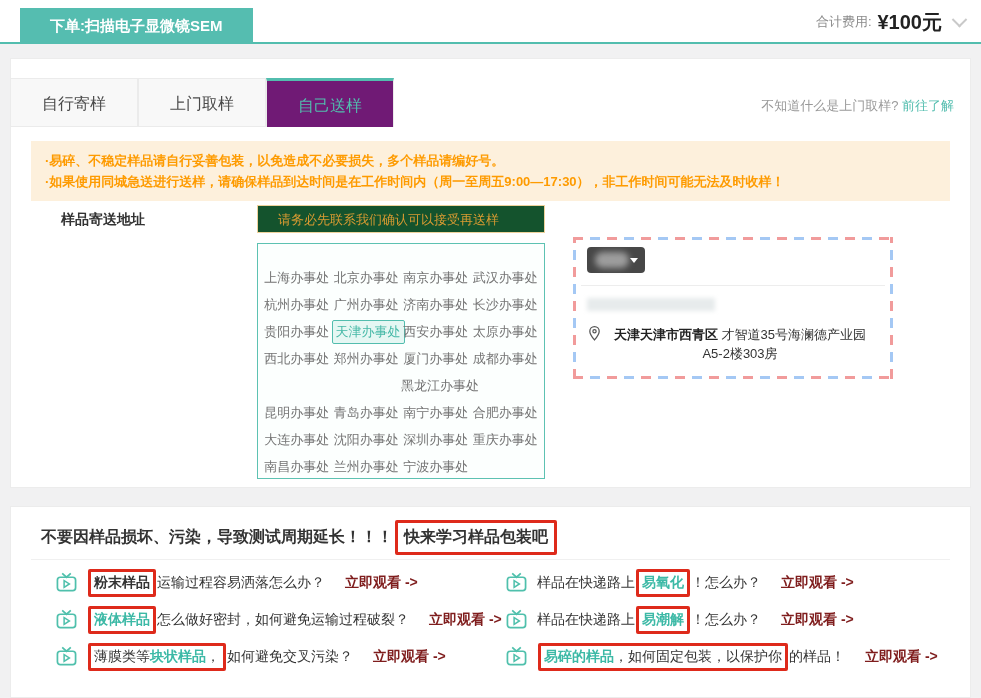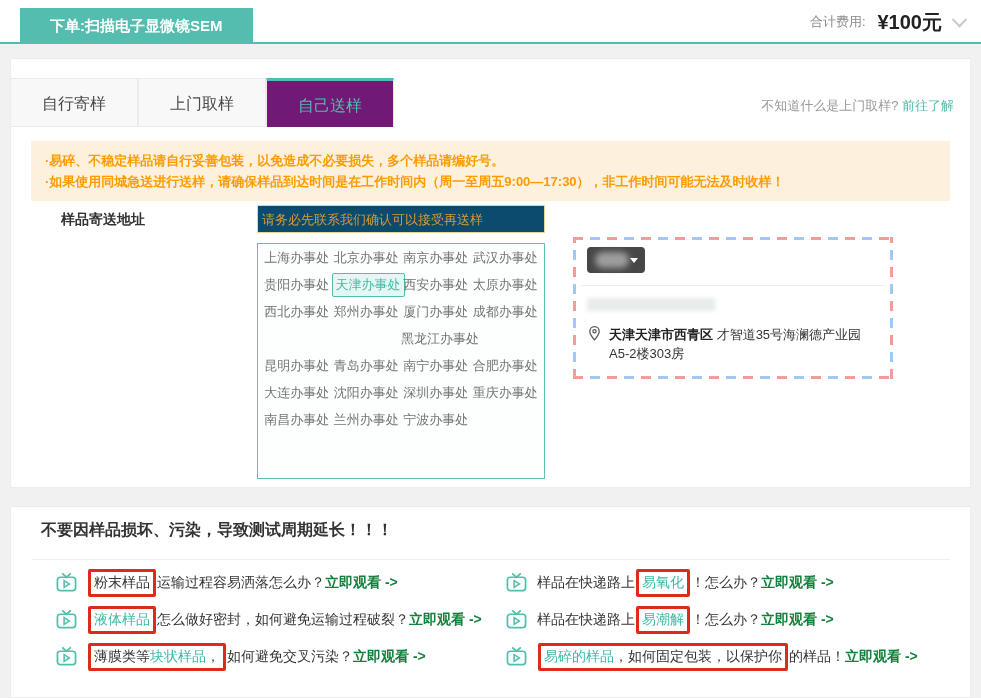--- a/index.html
+++ b/index.html
@@ -8,58 +8,58 @@
     background:#f1f1f2;
     font-family:"Liberation Sans","DejaVu Sans",sans-serif;
     color:#333;
   }
   
   .topbar{position:absolute;left:0;top:0;width:100%;height:44px;background:#fff;
     border-bottom:2px solid #52bdae;box-sizing:border-box;}
   .order-chip{position:absolute;left:20px;top:8px;height:36px;line-height:36px;
     background:#55bdb0;color:#fff;font-weight:bold;font-size:15px;padding:0 30px;cursor:pointer;}
   .total-wrap{position:absolute;right:16px;top:0;height:44px;display:flex;align-items:center;}
-  .total-label{font-size:13px;color:#8a8a8a;margin-right:12px;}
+  .total-label{font-size:13px;color:#8a8a8a;margin-right:6px;}
   .total-value{font-size:20px;font-weight:bold;color:#222;}
   .chev{width:9px;height:9px;border-right:2px solid #c9c9c9;border-bottom:2px solid #c9c9c9;
     transform:rotate(45deg) translate(-2px,-2px);margin-left:12px;cursor:pointer;}
   
   .card1{position:absolute;left:10px;top:58px;width:961px;height:430px;background:#fff;
     border:1px solid #ececec;box-sizing:border-box;}
   .tabs{position:absolute;left:-1px;top:19px;display:flex;}
   .tab{width:128px;height:49px;line-height:49px;text-align:center;font-size:16px;color:#4a4a4a;
     background:#f8f8f8;border:1px solid #ebebeb;box-sizing:border-box;cursor:pointer;}
   .tab.active{background:#701a75;color:#52bdae;border-top:3px solid #52bdae;border-bottom:none;}
   .tabs-help{position:absolute;right:16px;top:38px;font-size:13px;color:#999;}
   .tabs-help a{color:#52bdae;text-decoration:none;cursor:pointer;}
   .warnbox{position:absolute;left:20px;right:20px;top:82px;background:#fdf0dc;
     padding:9px 14px;box-sizing:border-box;}
   .warnbox div{font-size:13px;font-weight:bold;color:#fe9b00;line-height:21px;}
   .field-label{position:absolute;left:50px;top:152px;font-size:14px;font-weight:bold;color:#333;}
   .notice{position:absolute;left:246px;top:146px;width:288px;height:28px;line-height:28px;
-    background:#0c4a6e;border:1px solid #eed29b;box-sizing:border-box;
-    font-size:13px;color:#d99b32;padding:0 4px;}
+    background:#14532d;border:1px solid #eed29b;box-sizing:border-box;
+    font-size:13px;color:#d99b32;padding:0 20px;}
   .office-grid{position:absolute;left:246px;top:184px;width:288px;height:236px;
-    border:1px solid #5dc2b2;background:#fcfffe;box-sizing:border-box;padding:0 4px;}
+    border:1px solid #5dc2b2;background:#fcfffe;box-sizing:border-box;padding:20px 4px;}
   .office-row{display:flex;align-items:center;height:27px;}
   .office-cell{width:25%;text-align:center;font-size:13px;color:#737373;cursor:pointer;
     white-space:nowrap;}
   .office-cell .sel-chip{display:inline-block;border:1px solid #52bdae;background:#e5f7f3;
     color:#45b8a6;padding:2px 3px;border-radius:2px;}
   
   .addr-card{position:absolute;left:562px;top:178px;width:320px;height:142px;background-color:#fff;
     box-sizing:border-box;padding:10px 14px;
     background-image:
       repeating-linear-gradient(90deg,#f19b9b 0 10px,transparent 10px 17px,#a4c8f4 17px 27px,transparent 27px 34px),
       repeating-linear-gradient(90deg,#f19b9b 0 10px,transparent 10px 17px,#a4c8f4 17px 27px,transparent 27px 34px),
       repeating-linear-gradient(0deg,#f19b9b 0 10px,transparent 10px 17px,#a4c8f4 17px 27px,transparent 27px 34px),
       repeating-linear-gradient(0deg,#f19b9b 0 10px,transparent 10px 17px,#a4c8f4 17px 27px,transparent 27px 34px);
     background-size:100% 3px,100% 3px,3px 100%,3px 100%;
     background-position:0 0,0 100%,0 0,100% 0;
-    background-repeat:no-repeat;}
+    background-repeat:no-repeat;text-align:center;}
   .name-badge{width:58px;height:26px;background:#474747;border-radius:4px;position:relative;cursor:pointer;}
   .name-blur{position:absolute;left:8px;top:5px;width:34px;height:16px;background:#9d9d9d;
     border-radius:8px;filter:blur(3px);}
   .name-caret{position:absolute;right:7px;top:11px;width:0;height:0;
     border-left:4px solid transparent;border-right:4px solid transparent;border-top:5px solid #fff;}
   .addr-divider{border-top:1px solid #ededed;margin:12px -6px 12px -6px;}
   .phone-blur{width:128px;height:13px;background:#e7ebec;filter:blur(2px);margin-bottom:14px;}
   .addr-row{display:flex;gap:7px;align-items:flex-start;}
   .addr-text{font-size:13px;line-height:19px;color:#333;width:262px;}
   .addr-region{font-weight:bold;color:#222;}
@@ -69,23 +69,23 @@
   .pack-heading{position:absolute;left:30px;top:13px;font-size:16px;font-weight:bold;color:#333;
     display:flex;align-items:center;}
   .redbox{border:3px solid #de2a1b;border-radius:2px;}
   .pack-heading .redbox{padding:4px 6px;margin-left:2px;}
   .pack-divider{position:absolute;left:20px;right:20px;top:52px;border-top:1px solid #f0f0f0;}
   .pack-list{position:absolute;left:45px;right:12px;top:57px;display:grid;
     grid-template-columns:450px 1fr;}
   .pack-item{display:flex;align-items:center;height:37px;font-size:14px;color:#333;white-space:nowrap;}
   .tv-icon{width:21px;height:21px;margin-right:10px;flex:0 0 auto;}
   .seg-box{border:3px solid #de2a1b;border-radius:2px;padding:2px 3px;margin:0 1px;}
-  .em{color:#3cb9a6;font-weight:normal;}
+  .em{color:#3cb9a6;font-weight:bold;}
   .em.dark{color:#333;}
-  .watch{color:#15803d;font-weight:bold;margin-left:0;text-decoration:none;cursor:pointer;}
+  .watch{color:#7f1d1d;font-weight:bold;margin-left:20px;text-decoration:none;cursor:pointer;}
 </style>
 </head>
 <body>
 
 <div class="topbar">
   <div class="order-chip">下单:扫描电子显微镜SEM</div>
   <div class="total-wrap">
     <span class="total-label">合计费用:</span>
     <span class="total-value">¥100元</span>
     <span class="chev"></span>
@@ -113,20 +113,26 @@
   <div class="notice">请务必先联系我们确认可以接受再送样</div>
 
   <div class="office-grid">
     <div class="office-row">
       <div class="office-cell"><span>上海办事处</span></div>
       <div class="office-cell"><span>北京办事处</span></div>
       <div class="office-cell"><span>南京办事处</span></div>
       <div class="office-cell"><span>武汉办事处</span></div>
     </div>
     <div class="office-row">
+      <div class="office-cell"><span>杭州办事处</span></div>
+      <div class="office-cell"><span>广州办事处</span></div>
+      <div class="office-cell"><span>济南办事处</span></div>
+      <div class="office-cell"><span>长沙办事处</span></div>
+    </div>
+    <div class="office-row">
       <div class="office-cell"><span>贵阳办事处</span></div>
       <div class="office-cell"><span class="sel-chip">天津办事处</span></div>
       <div class="office-cell"><span>西安办事处</span></div>
       <div class="office-cell"><span>太原办事处</span></div>
     </div>
     <div class="office-row">
       <div class="office-cell"><span>西北办事处</span></div>
       <div class="office-cell"><span>郑州办事处</span></div>
       <div class="office-cell"><span>厦门办事处</span></div>
       <div class="office-cell"><span>成都办事处</span></div>
@@ -173,20 +179,21 @@
         <span class="addr-region">天津天津市西青区</span>
         <span>才智道35号海澜德产业园A5-2楼303房</span>
       </div>
     </div>
   </div>
 </div>
 
 <div class="card2">
   <div class="pack-heading">
     <span>不要因样品损坏、污染，导致测试周期延长！！！</span>
+    <span class="redbox">快来学习样品包装吧</span>
   </div>
   <div class="pack-divider"></div>
 
   <div class="pack-list">
 
     <div class="pack-item">
       <svg class="tv-icon" viewBox="0 0 22 22">
         <path d="M6.5 1.5 L11 5.5 L15.5 1.5" fill="none" stroke="#4fc0ac" stroke-width="1.8"></path>
         <rect x="1.5" y="5.5" width="19" height="14" rx="3" fill="none" stroke="#4fc0ac" stroke-width="1.8"></rect>
         <path d="M8.5 9 L14 12.5 L8.5 16 Z" fill="none" stroke="#4fc0ac" stroke-width="1.6"></path>

